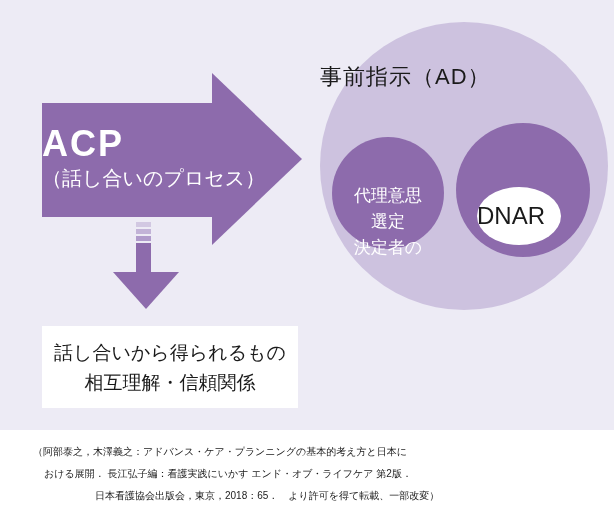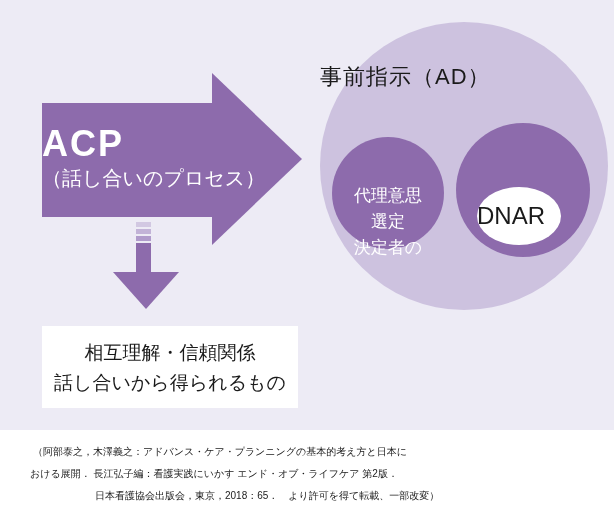--- a/index.html
+++ b/index.html
@@ -136,21 +136,21 @@
   }
   
   .cite-line {
     position: absolute;
     font-size: 10px;
     line-height: 16px;
     color: #1a1a1a;
     white-space: nowrap;
   }
   .cite1 { left: 33px; top: 444px; }
-  .cite2 { left: 30px; top: 466px; }
+  .cite2 { left: 44px; top: 466px; }
   .cite3 { left: 95px; top: 488px; }
 </style>
 </head>
 <body>
 
 <div class="canvas">
 
   <div class="panel"></div>
 
   <div class="big-circle"></div>
@@ -173,21 +173,21 @@
     <div class="acp-subtitle">（話し合いのプロセス）</div>
   </div>
 
   <div class="stem-band band1"></div>
   <div class="stem-band band2"></div>
   <div class="stem-band band3"></div>
   <div class="stem-solid"></div>
   <div class="down-head"></div>
 
   <div class="outcome-box">
+    <div>話し合いから得られるもの</div>
     <div>相互理解・信頼関係</div>
-    <div>話し合いから得られるもの</div>
   </div>
 
   <div class="cite-line cite1">（阿部泰之，木澤義之：アドバンス・ケア・プランニングの基本的考え方と日本に</div>
   <div class="cite-line cite2">おける展開． 長江弘子編：看護実践にいかす エンド・オブ・ライフケア 第2版．</div>
   <div class="cite-line cite3">日本看護協会出版会，東京，2018：65．　より許可を得て転載、一部改変）</div>
 
 </div>
 
 </body></html>

